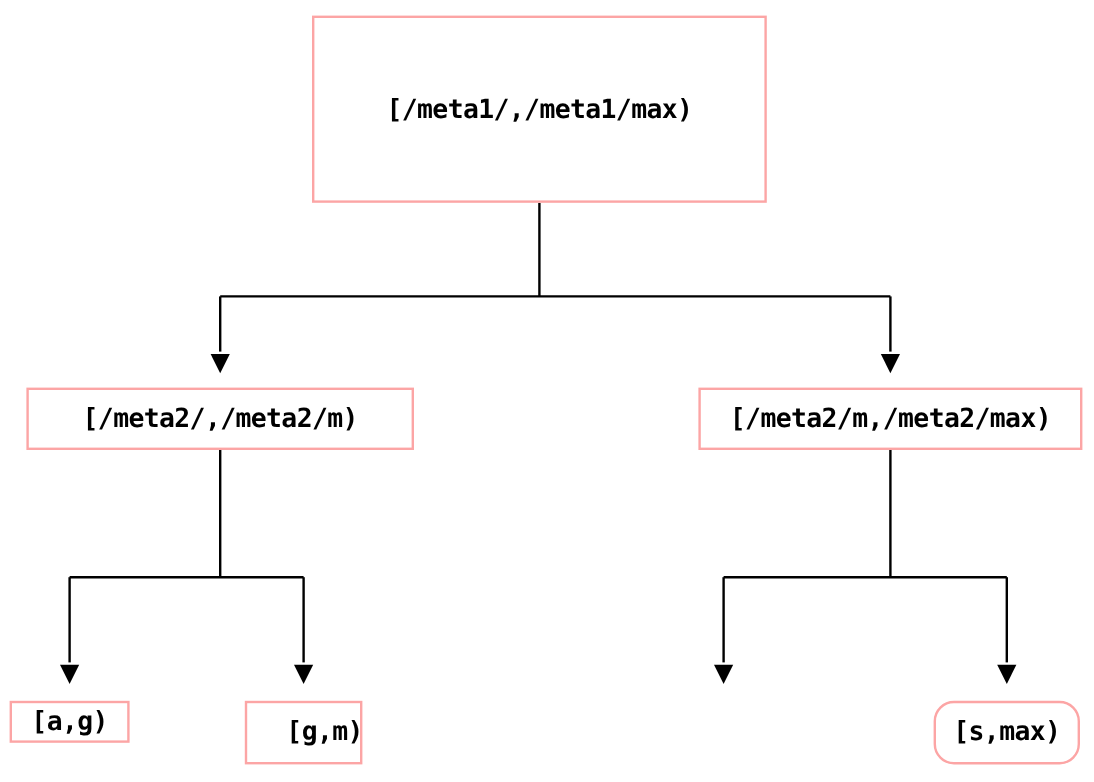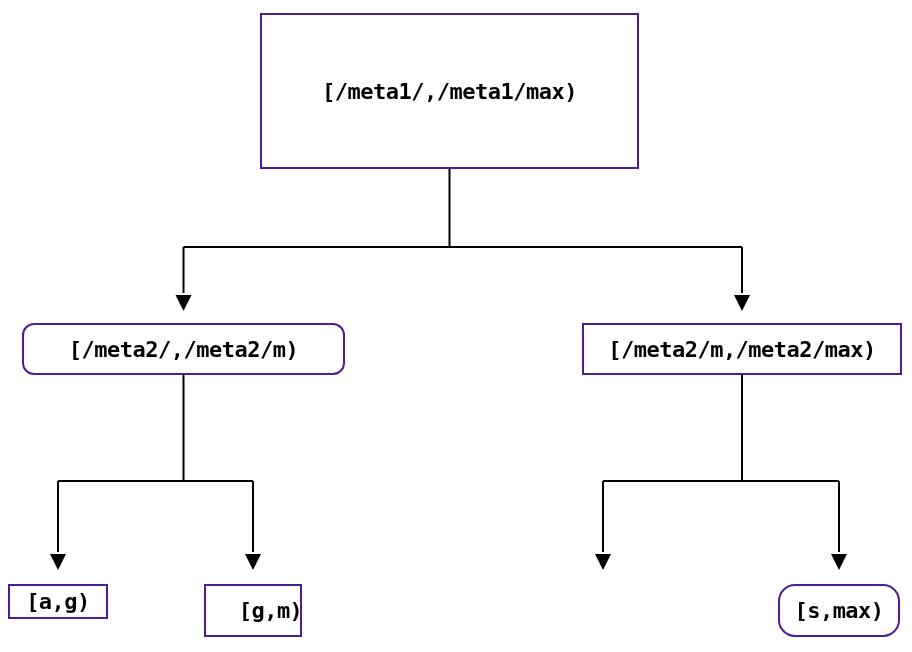--- a/index.html
+++ b/index.html
@@ -18,33 +18,33 @@
   .connectors {
     position: absolute;
     left: 0;
     top: 0;
     width: 912px;
     height: 652px;
   }
   .node {
     position: absolute;
     box-sizing: border-box;
-    border: 2px solid #4c1d95;
+    border: 2px solid #fca5a5;
     background: #ffffff;
     color: #000000;
     display: flex;
     align-items: center;
     justify-content: center;
     font-size: 22px;
     font-weight: 600;
     white-space: nowrap;
     letter-spacing: -0.5px;
   }
   .node-root       { left: 260px; top: 13px;  width: 379px; height: 156px; }
-  .node-meta2-left { left: 22px;  top: 323px; width: 323px; height: 52px; border-radius: 12px;  }
+  .node-meta2-left { left: 22px;  top: 323px; width: 323px; height: 52px;  }
   .node-meta2-right{ left: 582px; top: 323px; width: 320px; height: 52px;  }
   .node-leaf-ag    { left: 8px;   top: 584px; width: 100px; height: 35px;  }
   .node-leaf-gm    { left: 204px; top: 584px; width: 98px;  height: 53px; padding-left: 35px;  }
   .node-leaf-ms    { left: 554px; top: 584px; width: 98px;  height: 53px;  }
   .node-leaf-smax  { left: 778px; top: 584px; width: 122px; height: 53px; border-radius: 17px;  }
   .edge {
     stroke: #000000;
     stroke-width: 2;
     fill: none;
   }

